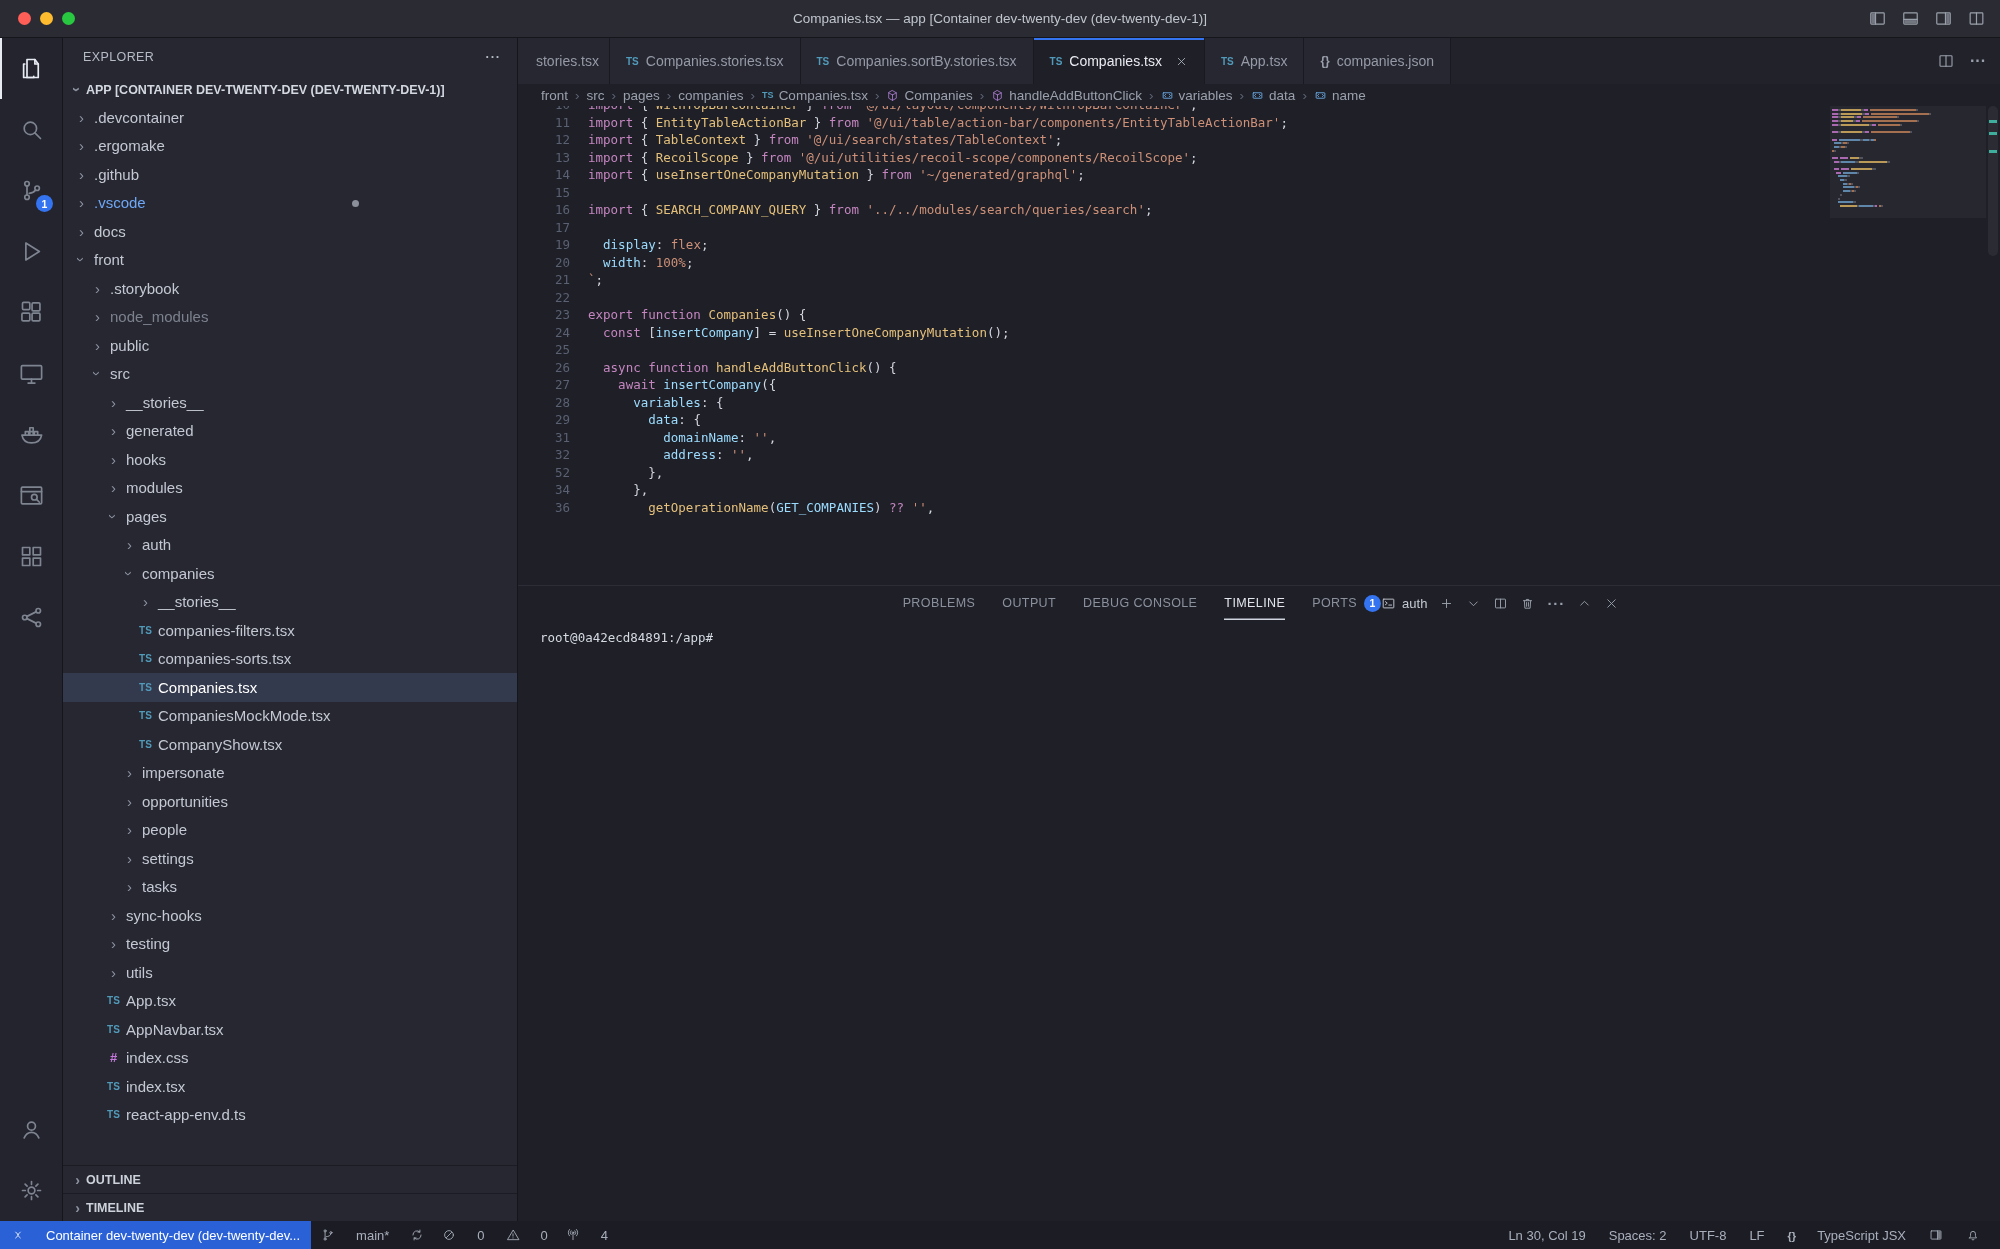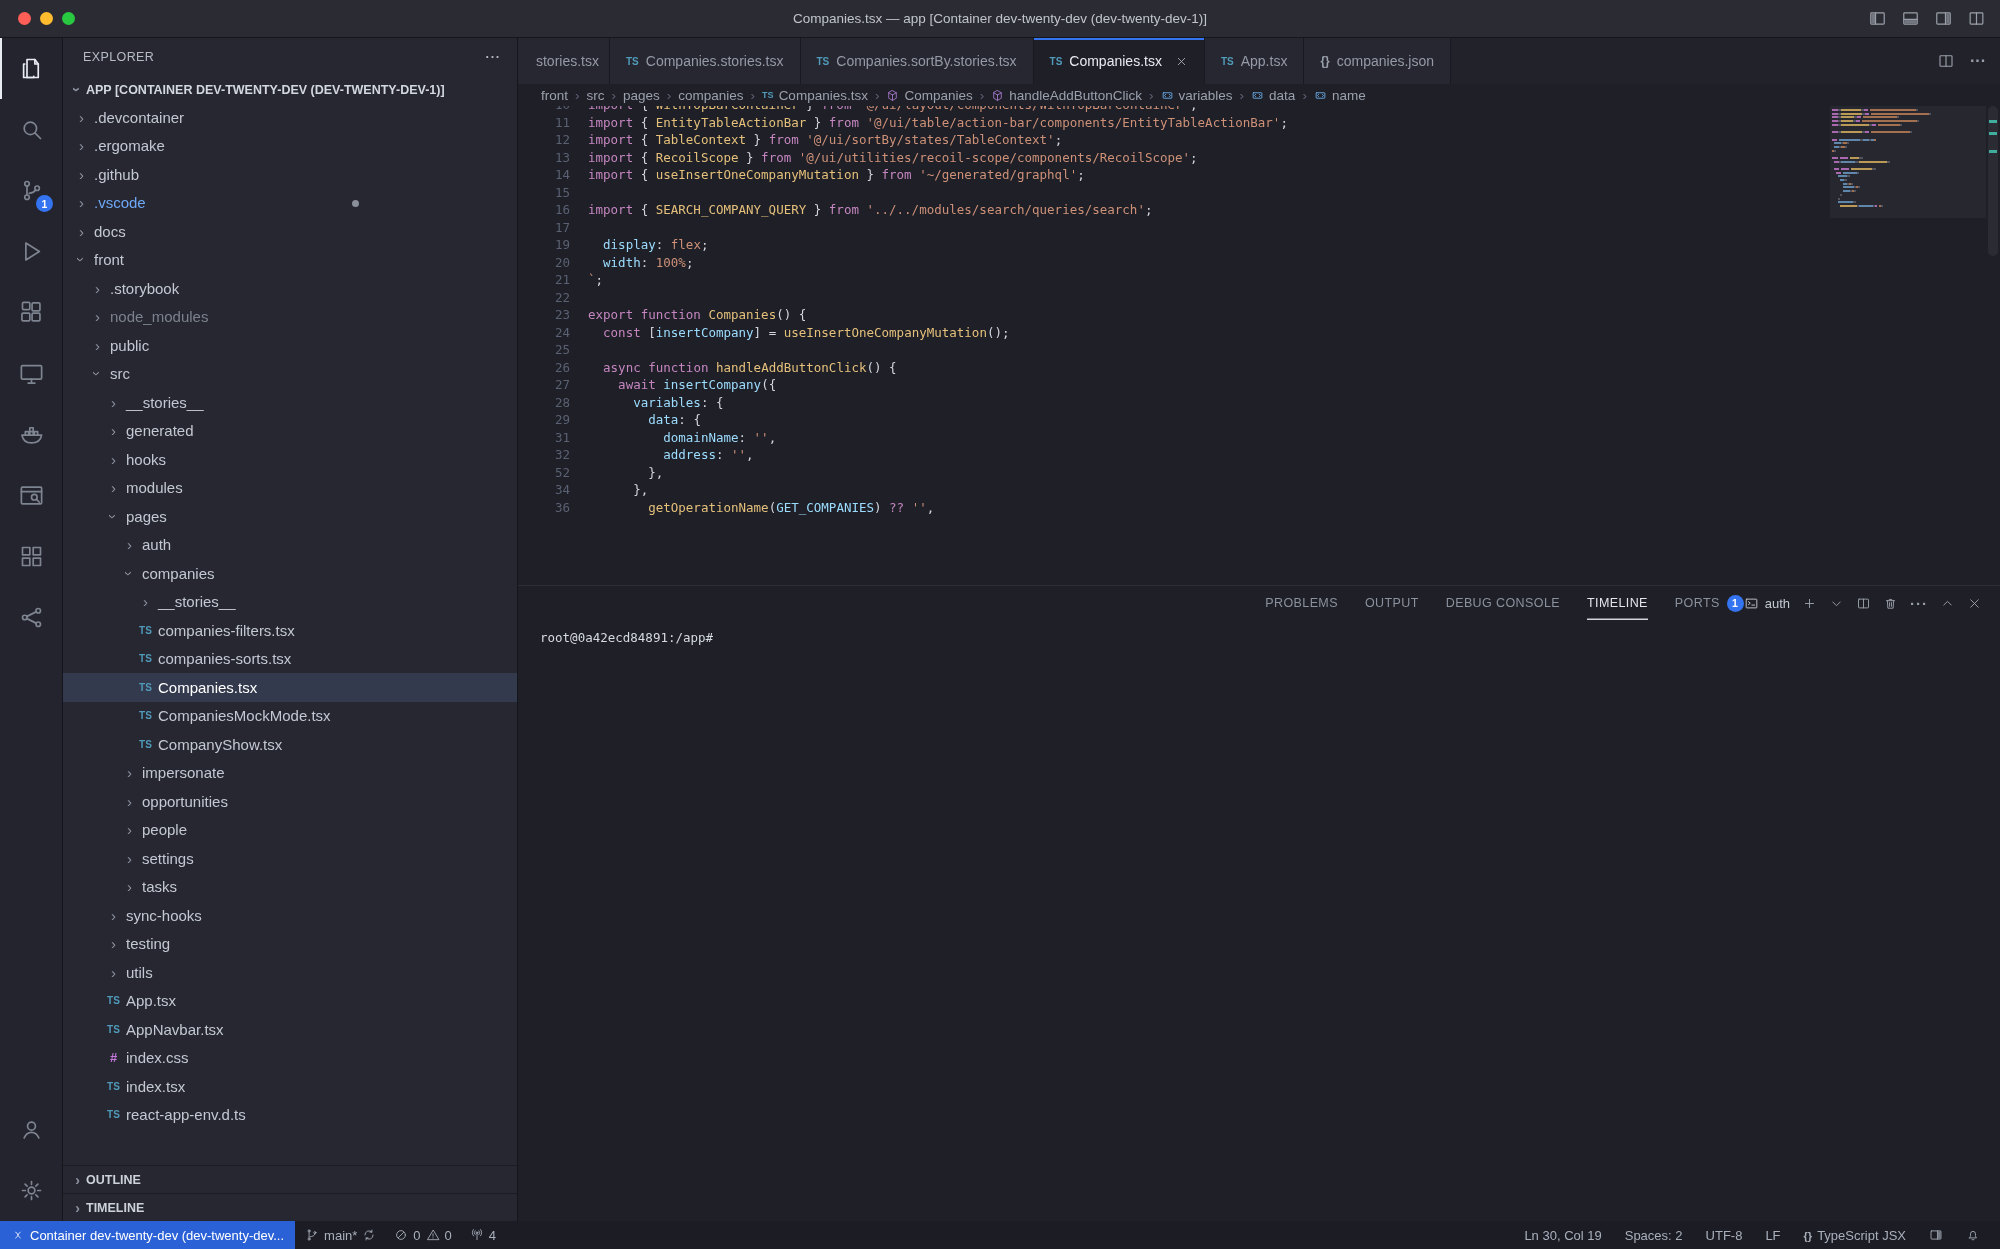--- a/index.html
+++ b/index.html
@@ -94,36 +94,36 @@
   .mm-str { background:#a5704f; }
   .mm-prop { background:#5f87ab; }
   .mm-pun { background:#7c8290; opacity:.5; }
   .mm-sp { background:transparent; }
   .mm-slider { position:absolute; top:0; right:14px; width:156px; height:112px; background:rgba(255,255,255,0.04); pointer-events:none; }
   .ov-thumb { position:absolute; top:0; right:2px; width:10px; height:150px; background:rgba(255,255,255,0.06); border-radius:5px; }
   .ov-mark { position:absolute; right:3px; width:8px; height:3px; background:#3fae9d; }
 
   
   .panel { height:636px; flex:0 0 auto; background:var(--panel_bg); border-top:1px solid #2c2d36; display:flex; flex-direction:column; }
-  .panel-head { height:34px; flex:0 0 auto; display:flex; align-items:stretch; justify-content:flex-end; padding:0 18px 0 22px; }
+  .panel-head { height:34px; flex:0 0 auto; display:flex; align-items:stretch; justify-content:center; padding:0 18px 0 22px; }
   .panel-tabs { display:flex; gap:27px; align-items:stretch; }
   .ptab { display:flex; align-items:center; gap:7px; font-size:12.5px; letter-spacing:.4px; color:#8b919d; cursor:pointer; }
   .ptab.active { color:#e3e6ec; box-shadow:inset 0 -1.5px 0 #cfd4de; }
   .pbadge { min-width:17px; height:17px; border-radius:9px; background:var(--accent); color:#fff; font-size:10.5px; display:flex; align-items:center; justify-content:center; font-weight:700; }
   .panel-controls { display:flex; align-items:center; gap:12px; color:#9aa0ab; }
   .panel-controls .ico svg { width:15px; height:15px; }
   .shell-pick { display:flex; align-items:center; gap:6px; font-size:13px; color:#c4c9d2; cursor:pointer; }
   .shell-pick .ico svg { width:15px; height:15px; }
   .term-body { flex:1; position:relative; cursor:text; }
   .term-line { font-family:"DejaVu Sans Mono",monospace; font-size:12.5px; color:#d6dae2; padding:10px 0 0 22px; white-space:pre; }
 
   
   .statusbar { height:28px; flex:0 0 auto; background:var(--statusbar_bg); display:flex; align-items:stretch; font-size:13px; color:#a9b0bc; }
   .sb-left { display:flex; align-items:stretch; gap:2px; flex:1; min-width:0; }
-  .sb-item { display:flex; align-items:center; gap:5px; padding:0 8px; cursor:pointer; white-space:nowrap; }
+  .sb-item { display:flex; align-items:center; gap:21px; padding:0 8px; cursor:pointer; white-space:nowrap; }
   .sb-item .ico svg { width:14px; height:14px; }
   .sb-remote { background:var(--remote_bg); color:#ffffff; padding:0 11px; }
   .sb-right { display:flex; align-items:center; gap:7px; padding-right:12px; }
   .sb-right .txt-ico { font-size:11px; letter-spacing:0; color:#a9b0bc; }
 </style>
 </head>
 <body>
 
 <div class="window">
 
@@ -566,21 +566,21 @@
             <div class="cl">
               <span class="ln">10</span>
               <span class="lc"><span class="tk-kw">import</span><span class="tk-pun"> { </span><span class="tk-id">WithTopBarContainer</span><span class="tk-pun"> } </span><span class="tk-kw">from</span><span class="tk-pun"> </span><span class="tk-str">'@/ui/layout/components/WithTopBarContainer'</span><span class="tk-pun">;</span></span>
             </div>
             <div class="cl">
               <span class="ln">11</span>
               <span class="lc"><span class="tk-kw">import</span><span class="tk-pun"> { </span><span class="tk-id">EntityTableActionBar</span><span class="tk-pun"> } </span><span class="tk-kw">from</span><span class="tk-pun"> </span><span class="tk-str">'@/ui/table/action-bar/components/EntityTableActionBar'</span><span class="tk-pun">;</span></span>
             </div>
             <div class="cl">
               <span class="ln">12</span>
-              <span class="lc"><span class="tk-kw">import</span><span class="tk-pun"> { </span><span class="tk-id">TableContext</span><span class="tk-pun"> } </span><span class="tk-kw">from</span><span class="tk-pun"> </span><span class="tk-str">'@/ui/sortBy/states/TableContext'</span><span class="tk-pun">;</span></span>
+              <span class="lc"><span class="tk-kw">import</span><span class="tk-pun"> { </span><span class="tk-id">TableContext</span><span class="tk-pun"> } </span><span class="tk-kw">from</span><span class="tk-pun"> </span><span class="tk-str">'@/ui/search/states/TableContext'</span><span class="tk-pun">;</span></span>
             </div>
             <div class="cl">
               <span class="ln">13</span>
               <span class="lc"><span class="tk-kw">import</span><span class="tk-pun"> { </span><span class="tk-id">RecoilScope</span><span class="tk-pun"> } </span><span class="tk-kw">from</span><span class="tk-pun"> </span><span class="tk-str">'@/ui/utilities/recoil-scope/components/RecoilScope'</span><span class="tk-pun">;</span></span>
             </div>
             <div class="cl">
               <span class="ln">14</span>
               <span class="lc"><span class="tk-kw">import</span><span class="tk-pun"> { </span><span class="tk-id">useInsertOneCompanyMutation</span><span class="tk-pun"> } </span><span class="tk-kw">from</span><span class="tk-pun"> </span><span class="tk-str">'~/generated/graphql'</span><span class="tk-pun">;</span></span>
             </div>
             <div class="cl">

